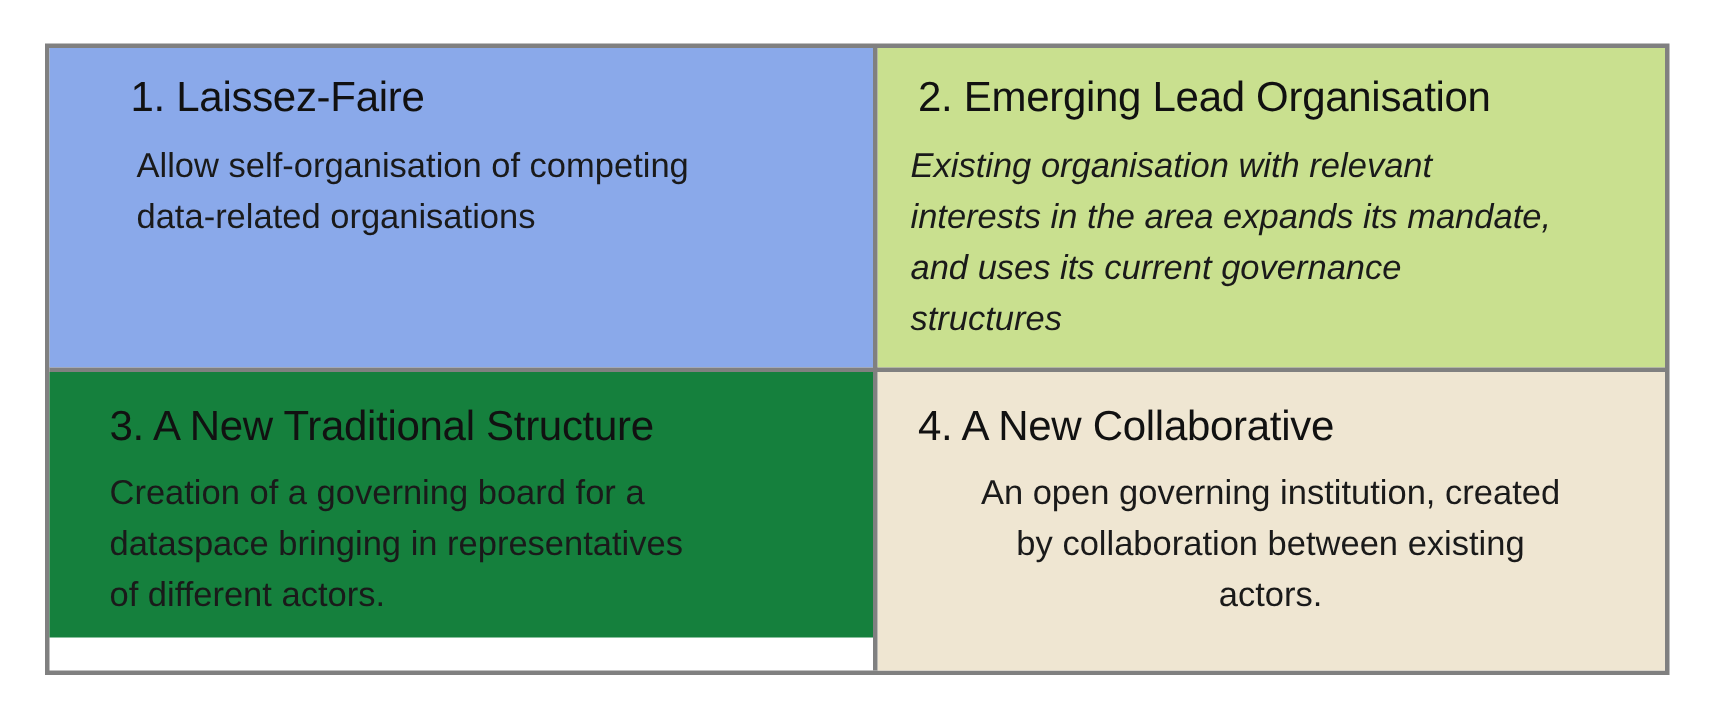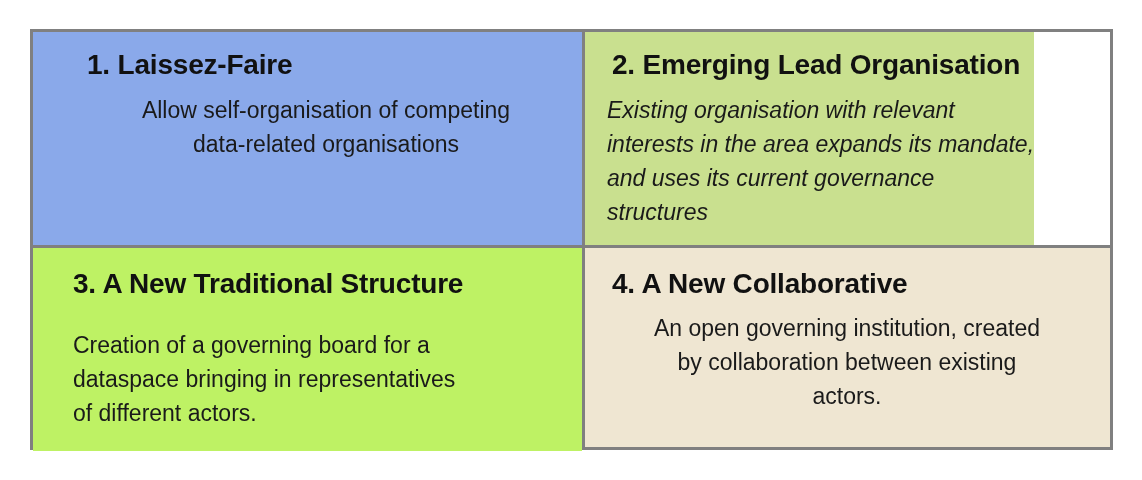--- a/index.html
+++ b/index.html
@@ -2,33 +2,33 @@
 <html><head>
 <meta charset="utf-8">
 <style>
   html, body { margin: 0; padding: 0; background: #ffffff; }
   body { width: 1142px; height: 480px; position: relative; overflow: hidden;
          font-family: "Liberation Sans", "DejaVu Sans", sans-serif; color: #111111; }
   .grid { position: absolute; left: 30px; top: 29px; width: 1083px; height: 421px;
           box-sizing: border-box; border: 3px solid #808080; }
   .cell { position: absolute; box-sizing: border-box; }
   .q1 { left: 0; top: 0; width: 549px; height: 213px; background: #8aa9ea; }
-  .q2 { left: 552px; top: 0; width: 449px; height: 213px; background: #c9e08f; }
-  .q3 { left: 0; top: 216px; width: 549px; height: 203px; background: #bef264; }
+  .q2 { left: 552px; top: 0; width: 525px; height: 213px; background: #c9e08f; }
+  .q3 { left: 0; top: 216px; width: 549px; height: 177px; background: #15803d; }
   .q4 { left: 552px; top: 216px; width: 525px; height: 199px; background: #efe6d2; }
   .vdiv { position: absolute; left: 549px; top: 0; width: 3px; height: 415px; background: #808080; }
   .hdiv { position: absolute; left: 0; top: 213px; width: 1077px; height: 3px; background: #808080; }
-  .title { position: absolute; font-weight: bold; font-size: 28px; line-height: 34px; white-space: nowrap; color: #111; letter-spacing: -0.2px; }
+  .title { position: absolute; font-weight: normal; font-size: 28px; line-height: 34px; white-space: nowrap; color: #111; letter-spacing: -0.2px; }
   .body { position: absolute; font-size: 23px; line-height: 34px; color: #1a1a1a; white-space: pre-line; }
   .q1 .title { left: 54px; top: 16px; }
-  .q1 .body  { left: 58px; top: 61px; width: 470px; text-align: center; }
+  .q1 .body  { left: 58px; top: 61px; width: 470px; }
   .q2 .title { left: 27px; top: 16px; }
   .q2 .body  { left: 22px; top: 61px; width: 500px; font-style: italic; }
   .q3 .title { left: 40px; top: 19px; }
-  .q3 .body  { left: 40px; top: 80px; width: 480px; }
+  .q3 .body  { left: 40px; top: 63px; width: 480px; }
   .q4 .title { left: 27px; top: 19px; text-align: right; }
   .q4 .body  { left: 22px; top: 63px; width: 480px; text-align: center; }
 </style>
 </head>
 <body>
 
 <div class="grid">
   <div class="cell q1">
     <div class="title">1. Laissez-Faire</div>
     <div class="body">Allow self-organisation of competing

